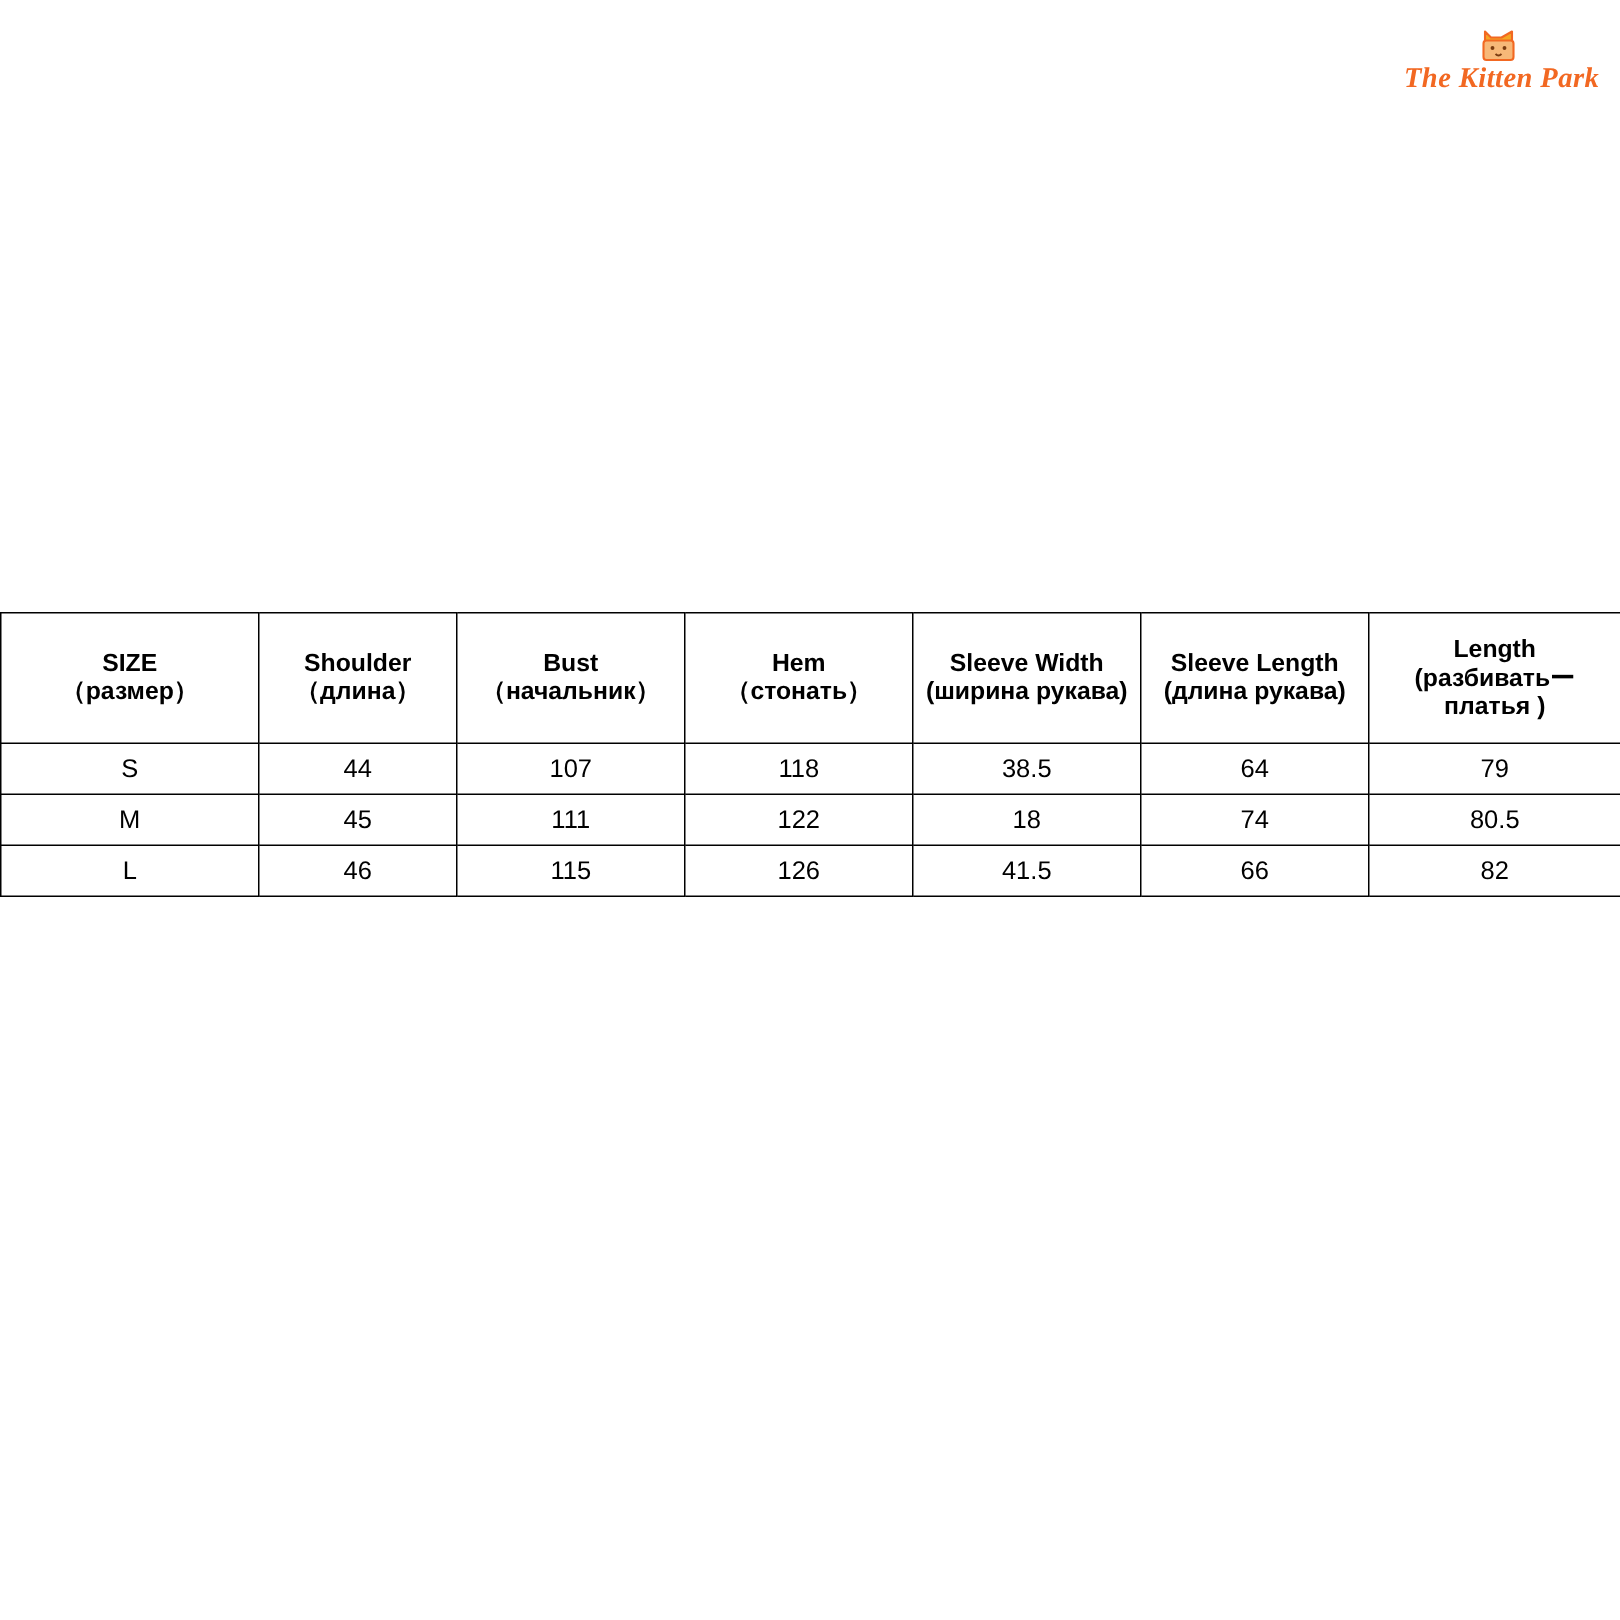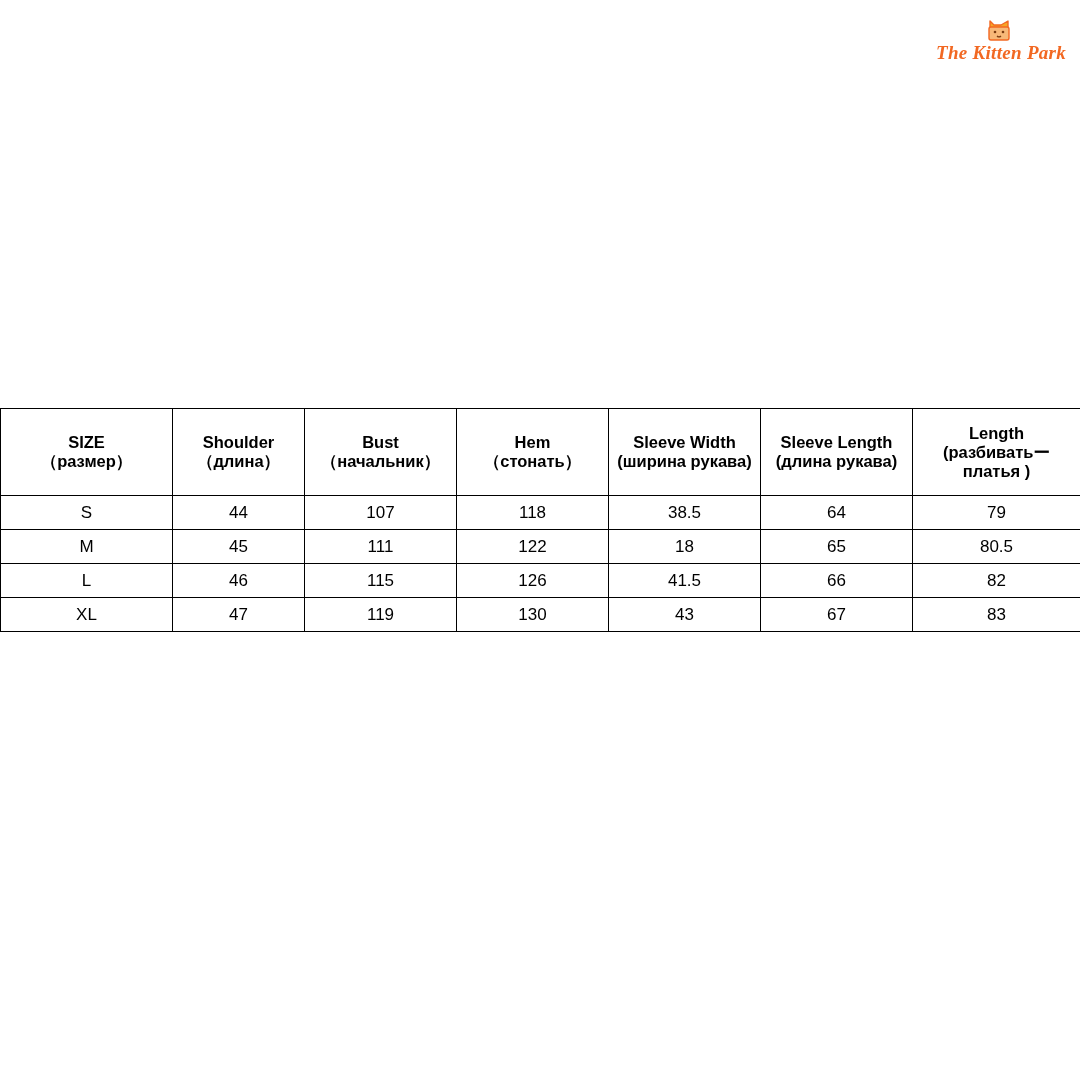--- a/index.html
+++ b/index.html
@@ -148,36 +148,27 @@
         <td>38.5</td>
         <td>64</td>
         <td>79</td>
       </tr>
       <tr>
         <td>M</td>
         <td>45</td>
         <td>111</td>
         <td>122</td>
         <td>18</td>
-        <td>65</td>
+        <td>74</td>
         <td>80.5</td>
       </tr>
       <tr>
         <td>L</td>
         <td>46</td>
         <td>115</td>
         <td>126</td>
         <td>41.5</td>
         <td>66</td>
         <td>82</td>
       </tr>
-      <tr>
-        <td>XL</td>
-        <td>47</td>
-        <td>119</td>
-        <td>130</td>
-        <td>43</td>
-        <td>67</td>
-        <td>83</td>
-      </tr>
     </tbody>
   </table>
 </div>
 
 </body></html>

